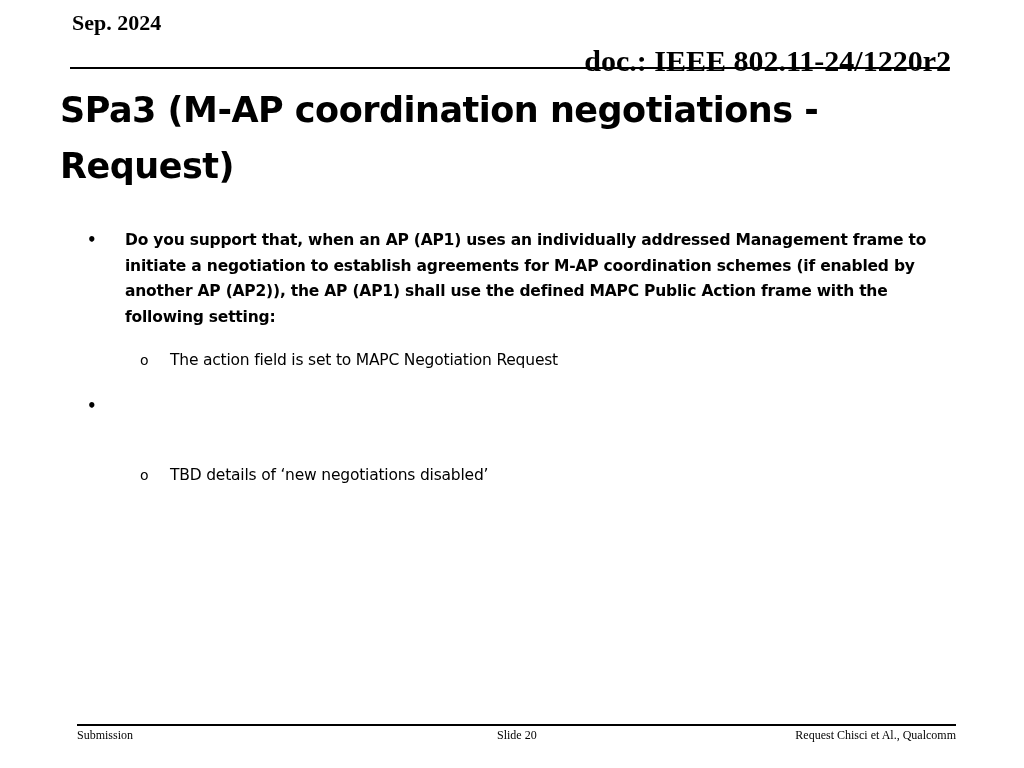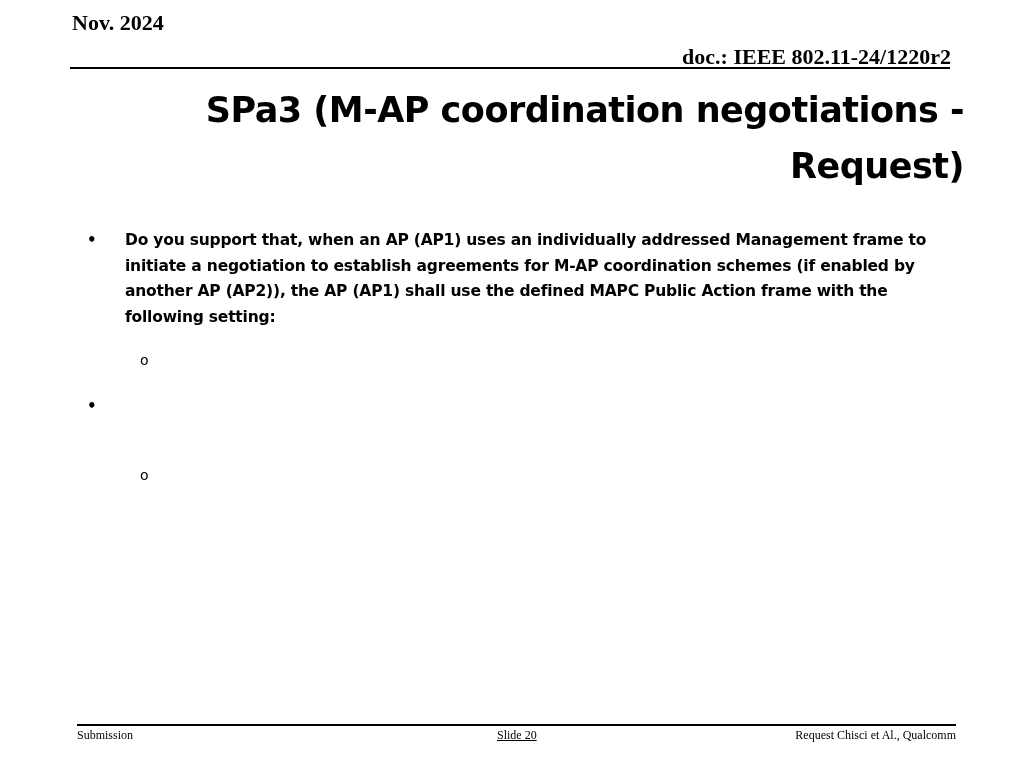--- a/index.html
+++ b/index.html
@@ -1,52 +1,54 @@
 <!DOCTYPE html>
 <html><head>
   <meta charset="utf-8">
   <style>
     html, body { margin: 0; padding: 0; }
     body { width: 1024px; height: 768px; background: #ffffff; position: relative; overflow: hidden; color: #000; }
     .hdr-left { position: absolute; left: 72px; top: 10px; font-family: "Liberation Serif", serif; font-weight: bold; font-size: 22px; }
-    .hdr-right { position: absolute; right: 73px; top: 44px; font-family: "Liberation Serif", serif; font-weight: bold; font-size: 22px; }
+    .hdr-right { position: absolute; right: 73px; top: 44px; font-family: "Liberation Serif", serif; font-weight: bold; font-size: 30px; }
     .hdr-line { position: absolute; left: 70px; top: 67px; width: 880px; height: 2px; background: #000; }
-    .title { position: absolute; left: 60px; top: 82px; width: 904px; text-align: right; font-family: "DejaVu Sans", sans-serif; font-weight: bold; font-size: 35px; line-height: 56px; letter-spacing: -0.5px; }
+    .title { position: absolute; left: 60px; top: 82px; width: 904px; text-align: left; font-family: "DejaVu Sans", sans-serif; font-weight: bold; font-size: 35px; line-height: 56px; letter-spacing: -0.5px; }
     .body { position: absolute; left: 0; top: 228px; width: 1024px; font-family: "DejaVu Sans", sans-serif; }
     .bullet { position: absolute; left: 125px; width: 820px; font-weight: bold; font-size: 15.5px; line-height: 25.5px; letter-spacing: -0.2px; }
     .bullet .dot { position: absolute; left: -38px; top: 0; font-size: 15px; }
     .sub { position: absolute; left: 170px; width: 760px; font-size: 15.5px; line-height: 25px; letter-spacing: -0.2px; }
     .sub .ring { position: absolute; left: -30px; top: 0; font-size: 14px; }
     .ftr-line { position: absolute; left: 77px; top: 724px; width: 879px; height: 2px; background: #000; }
     .ftr { position: absolute; top: 728px; font-family: "Liberation Serif", serif; font-size: 12px; }
     .ftr-left { left: 77px; }
-    .ftr-center { left: 497px; text-decoration: underline; }
+    .ftr-center { left: 497px; }
     .ftr-right { right: 68px; }
   </style>
 </head>
 <body>
 
-<div class="hdr-left">Nov. 2024</div>
+<div class="hdr-left">Sep. 2024</div>
 <div class="hdr-right">doc.: IEEE 802.11-24/1220r2</div>
 <div class="hdr-line"></div>
 
 <div class="title">SPa3 (M-AP coordination negotiations - Request)</div>
 
 <div class="body">
   <div class="bullet" style="top:0px;">
     <span class="dot">•</span>
     <span>Do you support that, when an AP (AP1) uses an individually addressed Management frame to initiate a negotiation to establish agreements for M-AP coordination schemes (if enabled by another AP (AP2)), the AP (AP1) shall use the defined MAPC Public Action frame with the following setting:</span>
   </div>
   <div class="sub" style="top:120px;">
     <span class="ring">o</span>
+    <span>The action field is set to MAPC Negotiation Request</span>
   </div>
   <div class="bullet" style="top:166px;">
     <span class="dot">•</span>
   </div>
   <div class="sub" style="top:235px;">
     <span class="ring">o</span>
+    <span>TBD details of ‘new negotiations disabled’</span>
   </div>
 </div>
 
 <div class="ftr-line"></div>
 <div class="ftr ftr-left">Submission</div>
 <div class="ftr ftr-center">Slide 20</div>
 <div class="ftr ftr-right">Request Chisci et Al., Qualcomm</div>
 
 </body></html>

